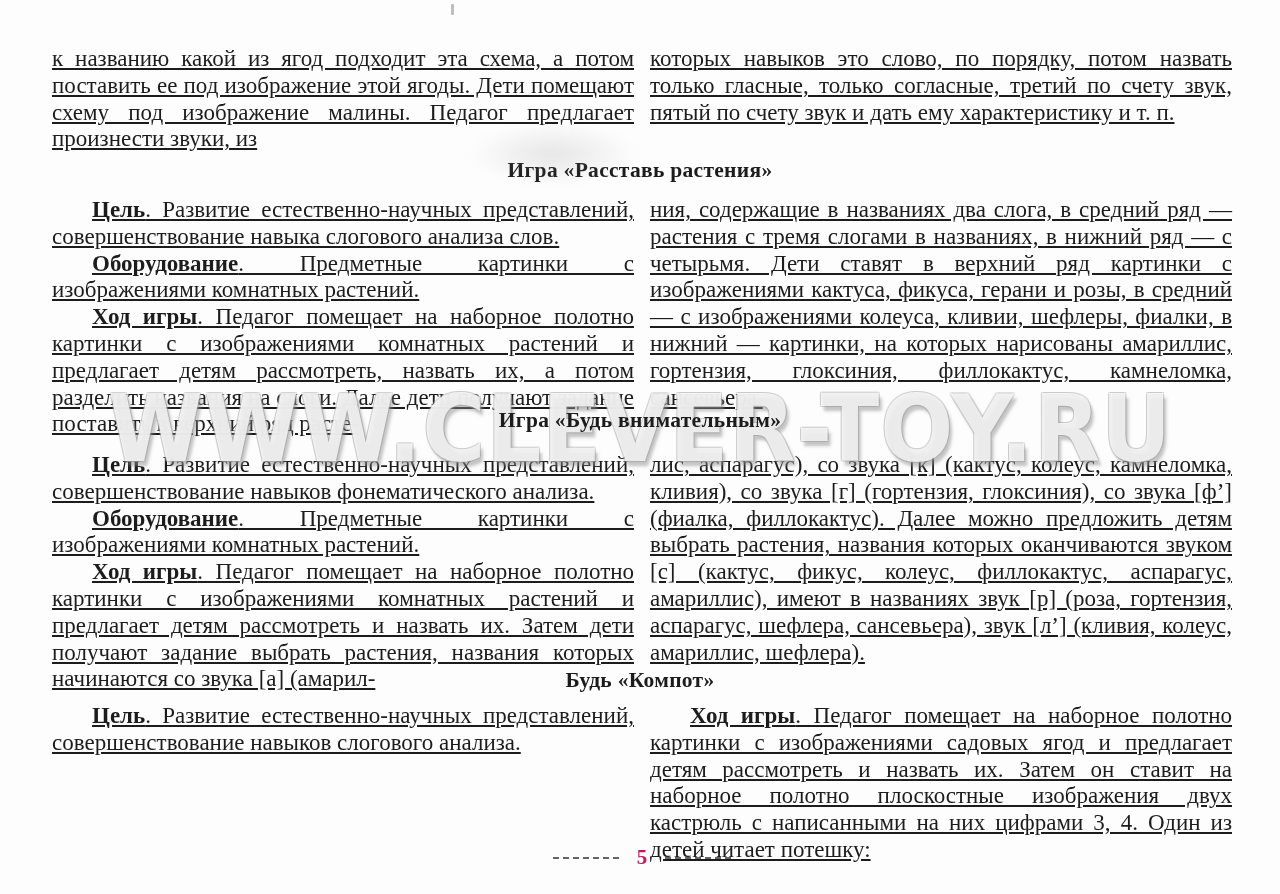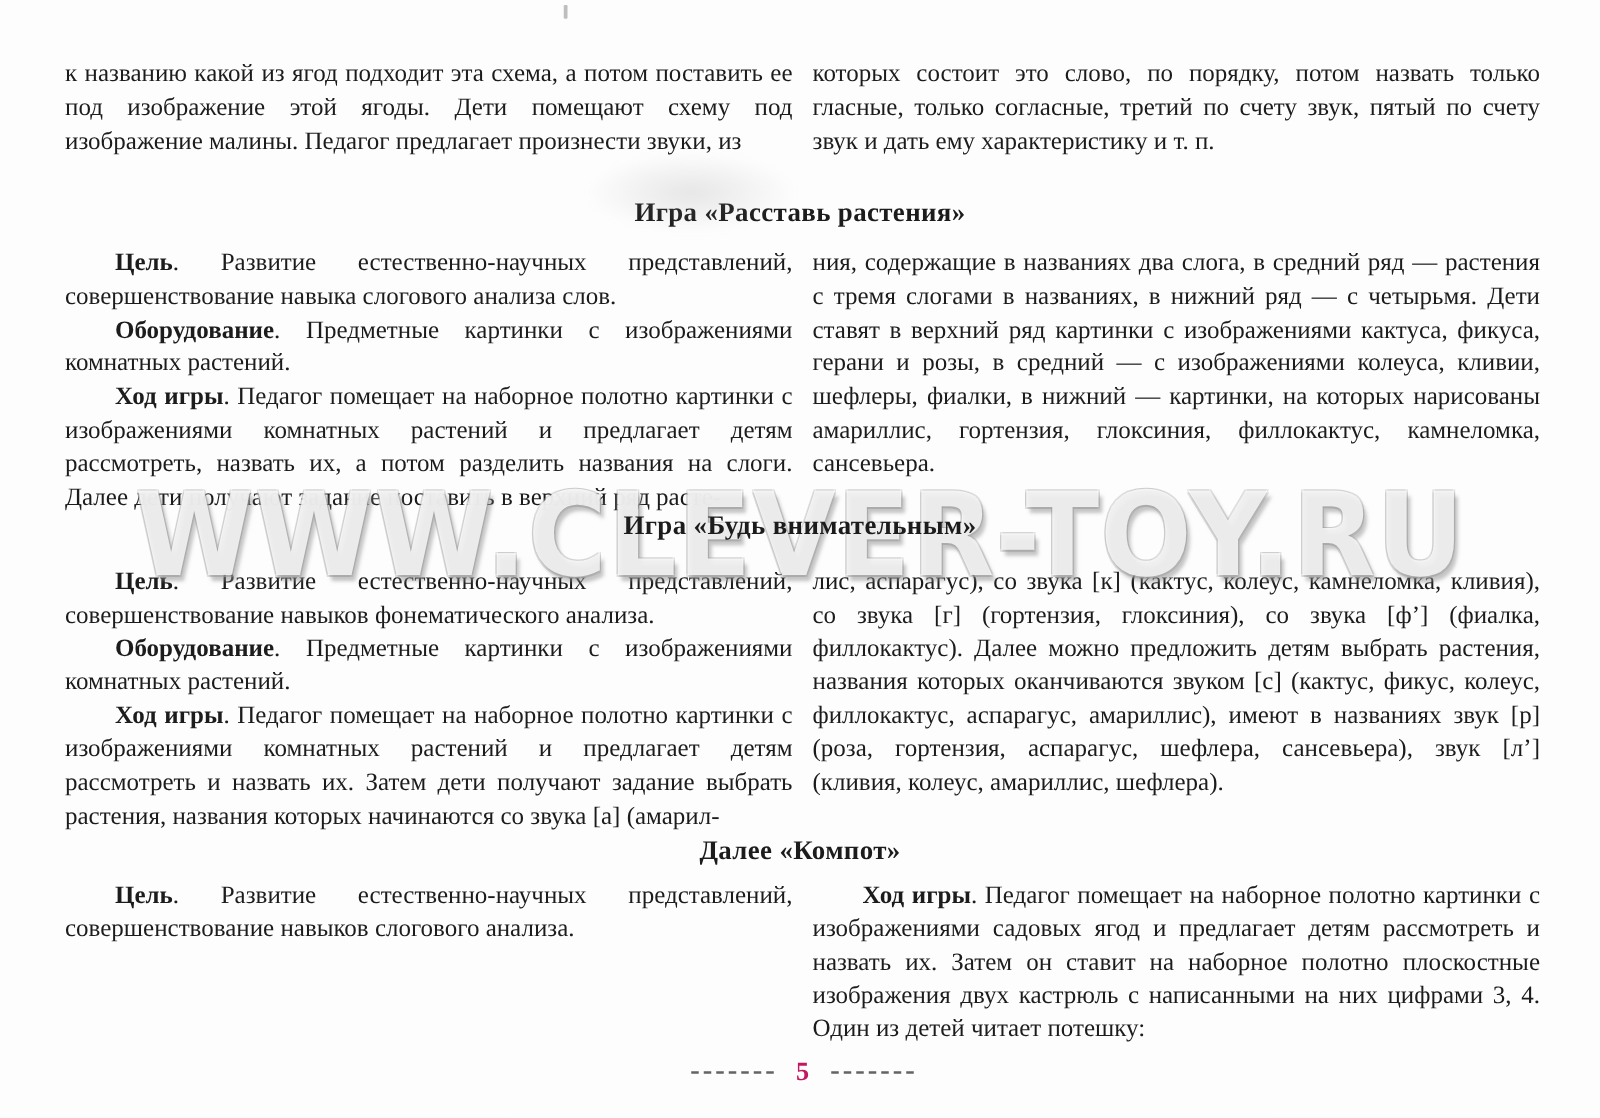--- a/index.html
+++ b/index.html
@@ -10,21 +10,21 @@
     color:#1c1c1c;
   }
   .page{
     position:relative;width:1280px;height:894px;
     background:#fdfdfd;overflow:hidden;
   }
   .band{
     position:absolute;left:52px;width:1180px;
     display:flex;gap:16px;
   }
-  .col{width:582px;font-size:20px;line-height:26.8px;}
+  .col{width:582px;font-size:23px;line-height:26.8px;text-decoration:underline;}
   p.j{text-align:justify;margin:0;}
   p.ind{text-indent:40px;}
   b.lead{font-weight:bold;}
   .game-title{
     position:absolute;left:0;width:1280px;
     text-align:center;font-size:21.5px;font-weight:bold;
     margin:0;letter-spacing:.3px;
   }
   .watermark{
     position:absolute;top:386px;left:50%;
@@ -70,21 +70,21 @@
   <div class="speck"></div>
   <div class="ghost"></div>
 
   <div class="watermark">WWW.CLEVER-TOY.RU</div>
 
   <div class="band" style="top:46px;">
     <div class="col">
       <p class="j">к названию какой из ягод подходит эта схема, а потом поставить ее под изображение этой ягоды. Дети помещают схему под изображение малины. Педагог предлагает произнести звуки, из</p>
     </div>
     <div class="col">
-      <p class="j">которых состоит это слово, по порядку, потом назвать только гласные, только согласные, третий по счету звук, пятый по счету звук и дать ему характеристику и т. п.</p>
+      <p class="j">которых навыков это слово, по порядку, потом назвать только гласные, только согласные, третий по счету звук, пятый по счету звук и дать ему характеристику и т. п.</p>
     </div>
   </div>
 
   <h2 class="game-title" style="top:158px;">Игра «Расставь растения»</h2>
   <div class="band" style="top:197px;">
     <div class="col">
       <p class="j ind"><b class="lead">Цель</b><span>. Развитие естественно-научных представлений, совершенствование навыка слогового анализа слов.</span></p>
       <p class="j ind"><b class="lead">Оборудование</b><span>. Предметные картинки с изображениями комнатных растений.</span></p>
       <p class="j ind"><b class="lead">Ход игры</b><span>. Педагог помещает на наборное полотно картинки с изображениями комнатных растений и предлагает детям рассмотреть, назвать их, а потом разделить названия на слоги. Далее дети получают задание поставить в верхний ряд расте-</span></p>
     </div>
@@ -98,21 +98,21 @@
     <div class="col">
       <p class="j ind"><b class="lead">Цель</b><span>. Развитие естественно-научных представлений, совершенствование навыков фонематического анализа.</span></p>
       <p class="j ind"><b class="lead">Оборудование</b><span>. Предметные картинки с изображениями комнатных растений.</span></p>
       <p class="j ind"><b class="lead">Ход игры</b><span>. Педагог помещает на наборное полотно картинки с изображениями комнатных растений и предлагает детям рассмотреть и назвать их. Затем дети получают задание выбрать растения, названия которых начинаются со звука [а] (амарил-</span></p>
     </div>
     <div class="col">
       <p class="j">лис, аспарагус), со звука [к] (кактус, колеус, камнеломка, кливия), со звука [г] (гортензия, глоксиния), со звука [ф’] (фиалка, филлокактус). Далее можно предложить детям выбрать растения, названия которых оканчиваются звуком [с] (кактус, фикус, колеус, филлокактус, аспарагус, амариллис), имеют в названиях звук [р] (роза, гортензия, аспарагус, шефлера, сансевьера), звук [л’] (кливия, колеус, амариллис, шефлера).</p>
     </div>
   </div>
 
-  <h2 class="game-title" style="top:668px;">Далее «Компот»</h2>
+  <h2 class="game-title" style="top:668px;">Будь «Компот»</h2>
   <div class="band" style="top:703px;">
     <div class="col">
       <p class="j ind"><b class="lead">Цель</b><span>. Развитие естественно-научных представлений, совершенствование навыков слогового анализа.</span></p>
     </div>
     <div class="col">
       <p class="j ind"><b class="lead">Ход игры</b><span>. Педагог помещает на наборное полотно картинки с изображениями садовых ягод и предлагает детям рассмотреть и назвать их. Затем он ставит на наборное полотно плоскостные изображения двух кастрюль с написанными на них цифрами 3, 4. Один из детей читает потешку:</span></p>
     </div>
   </div>
 
   <div class="footer">

